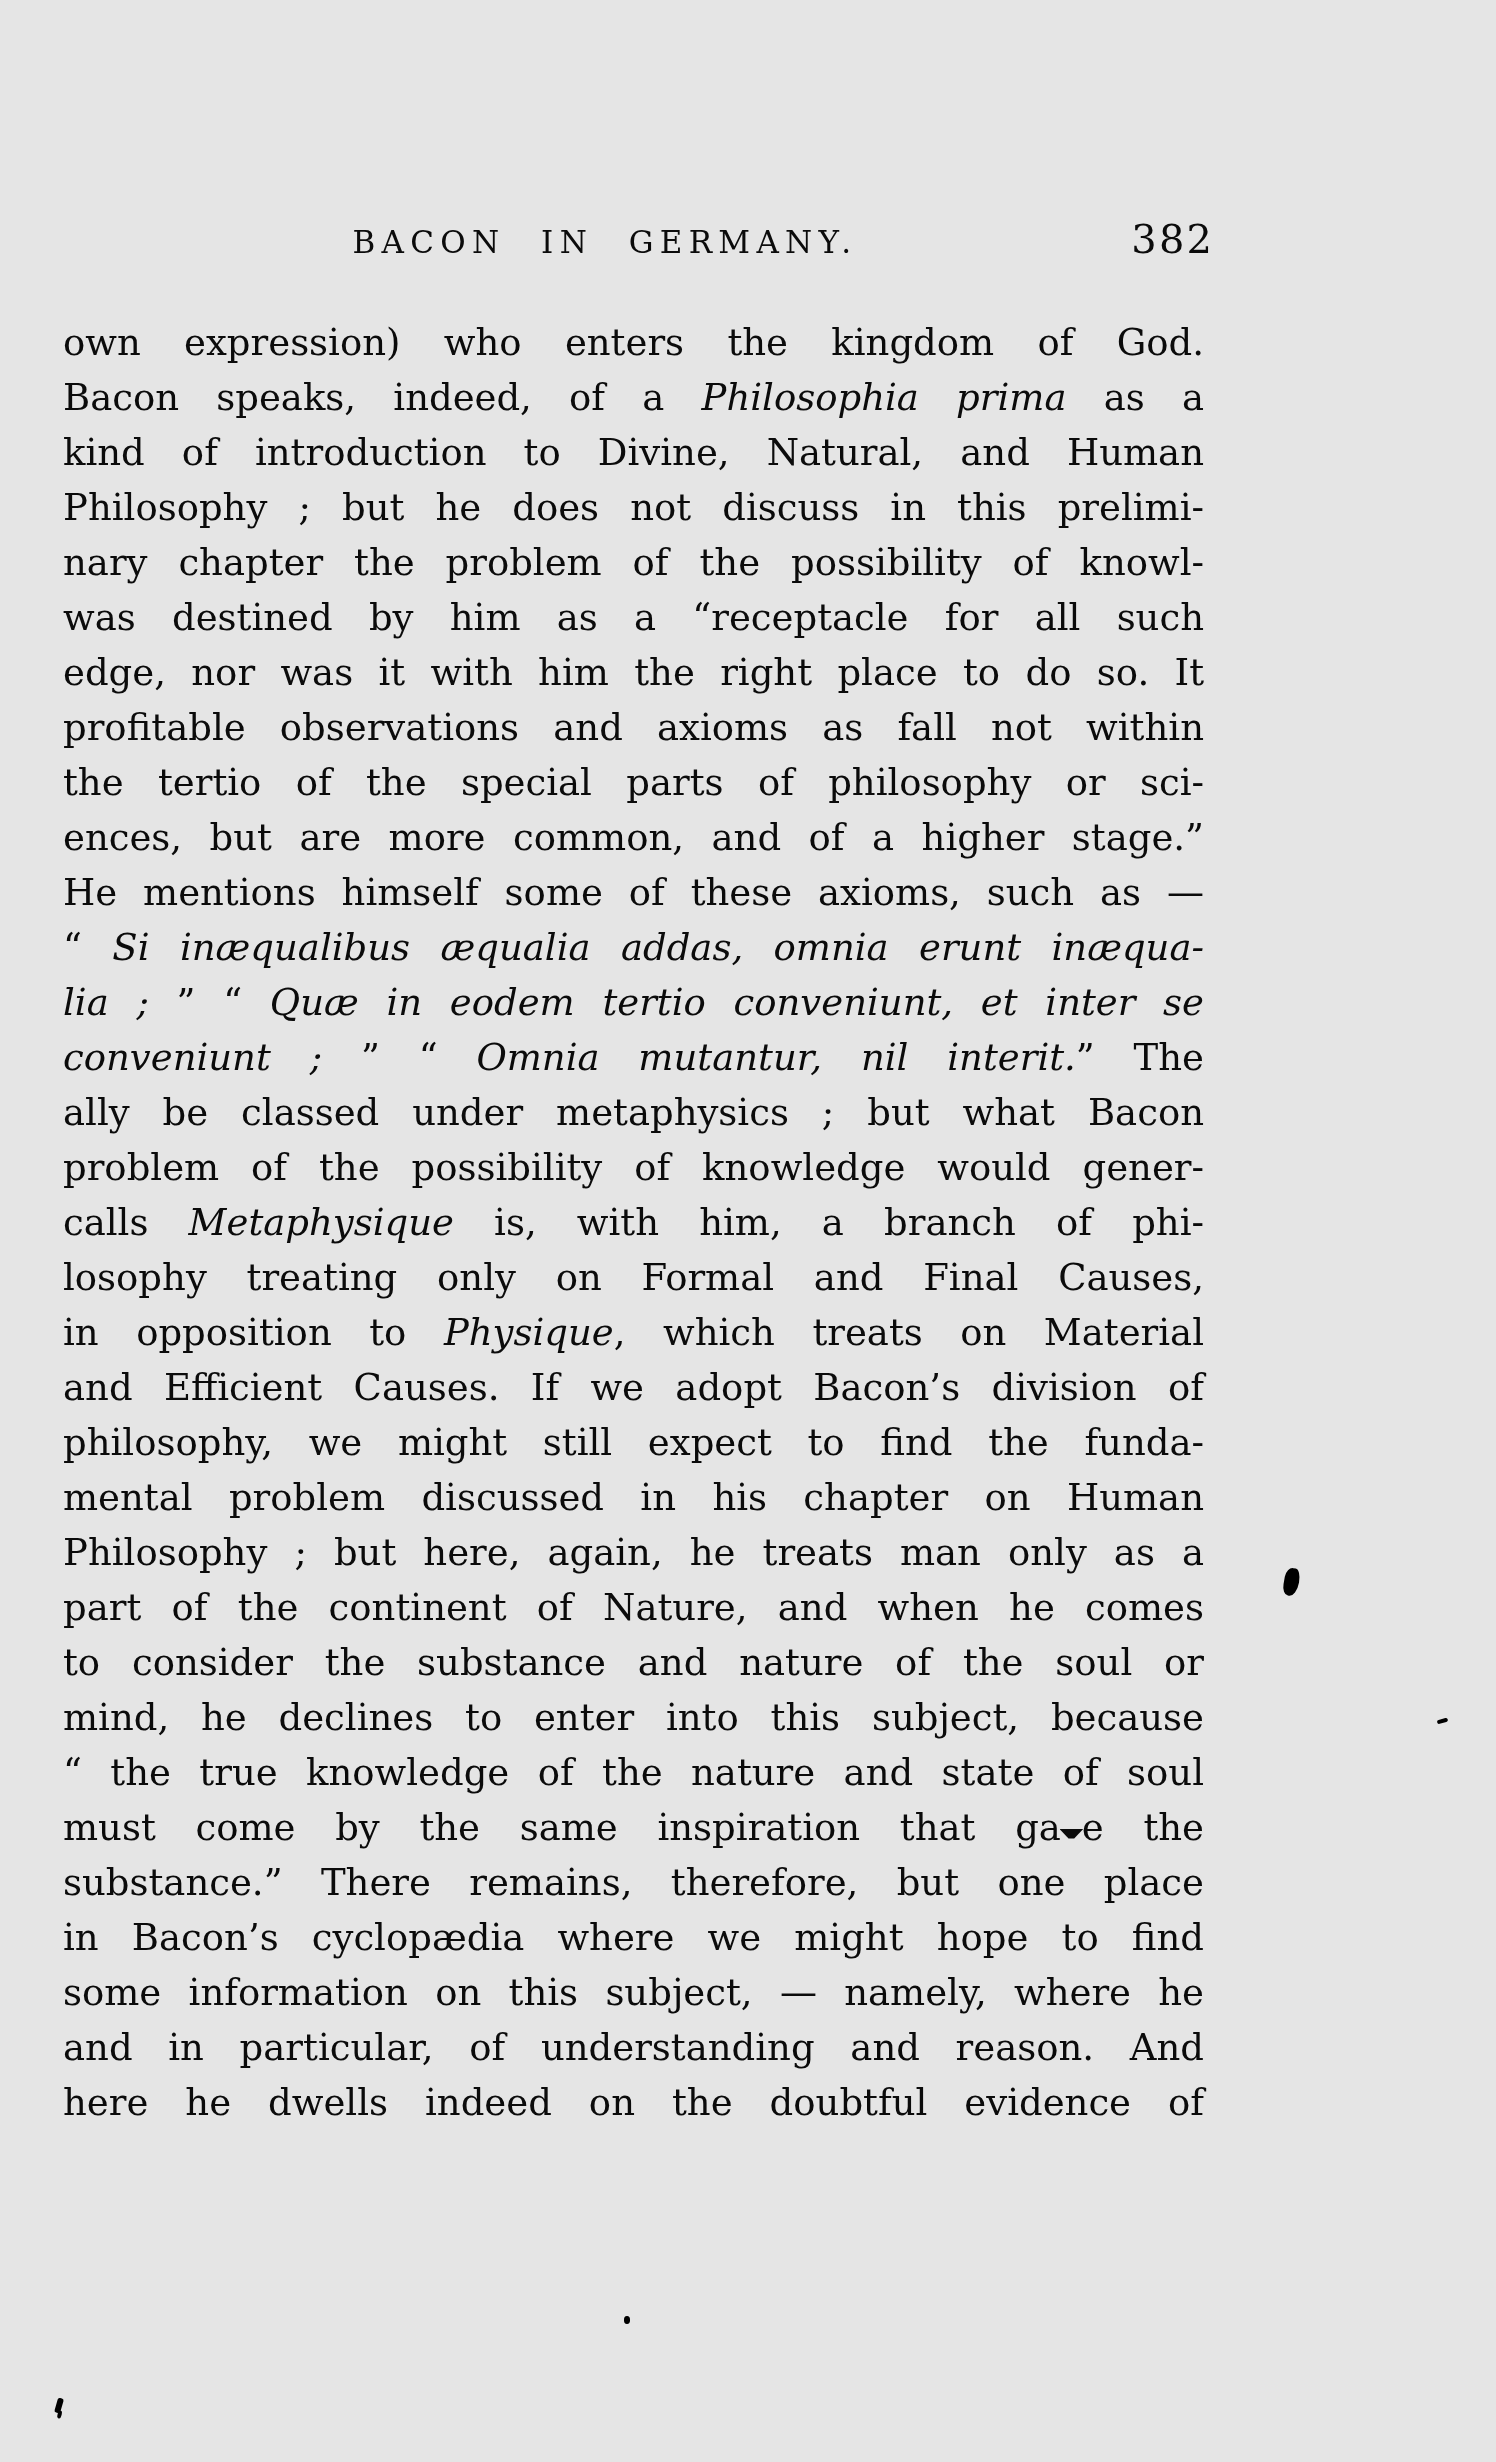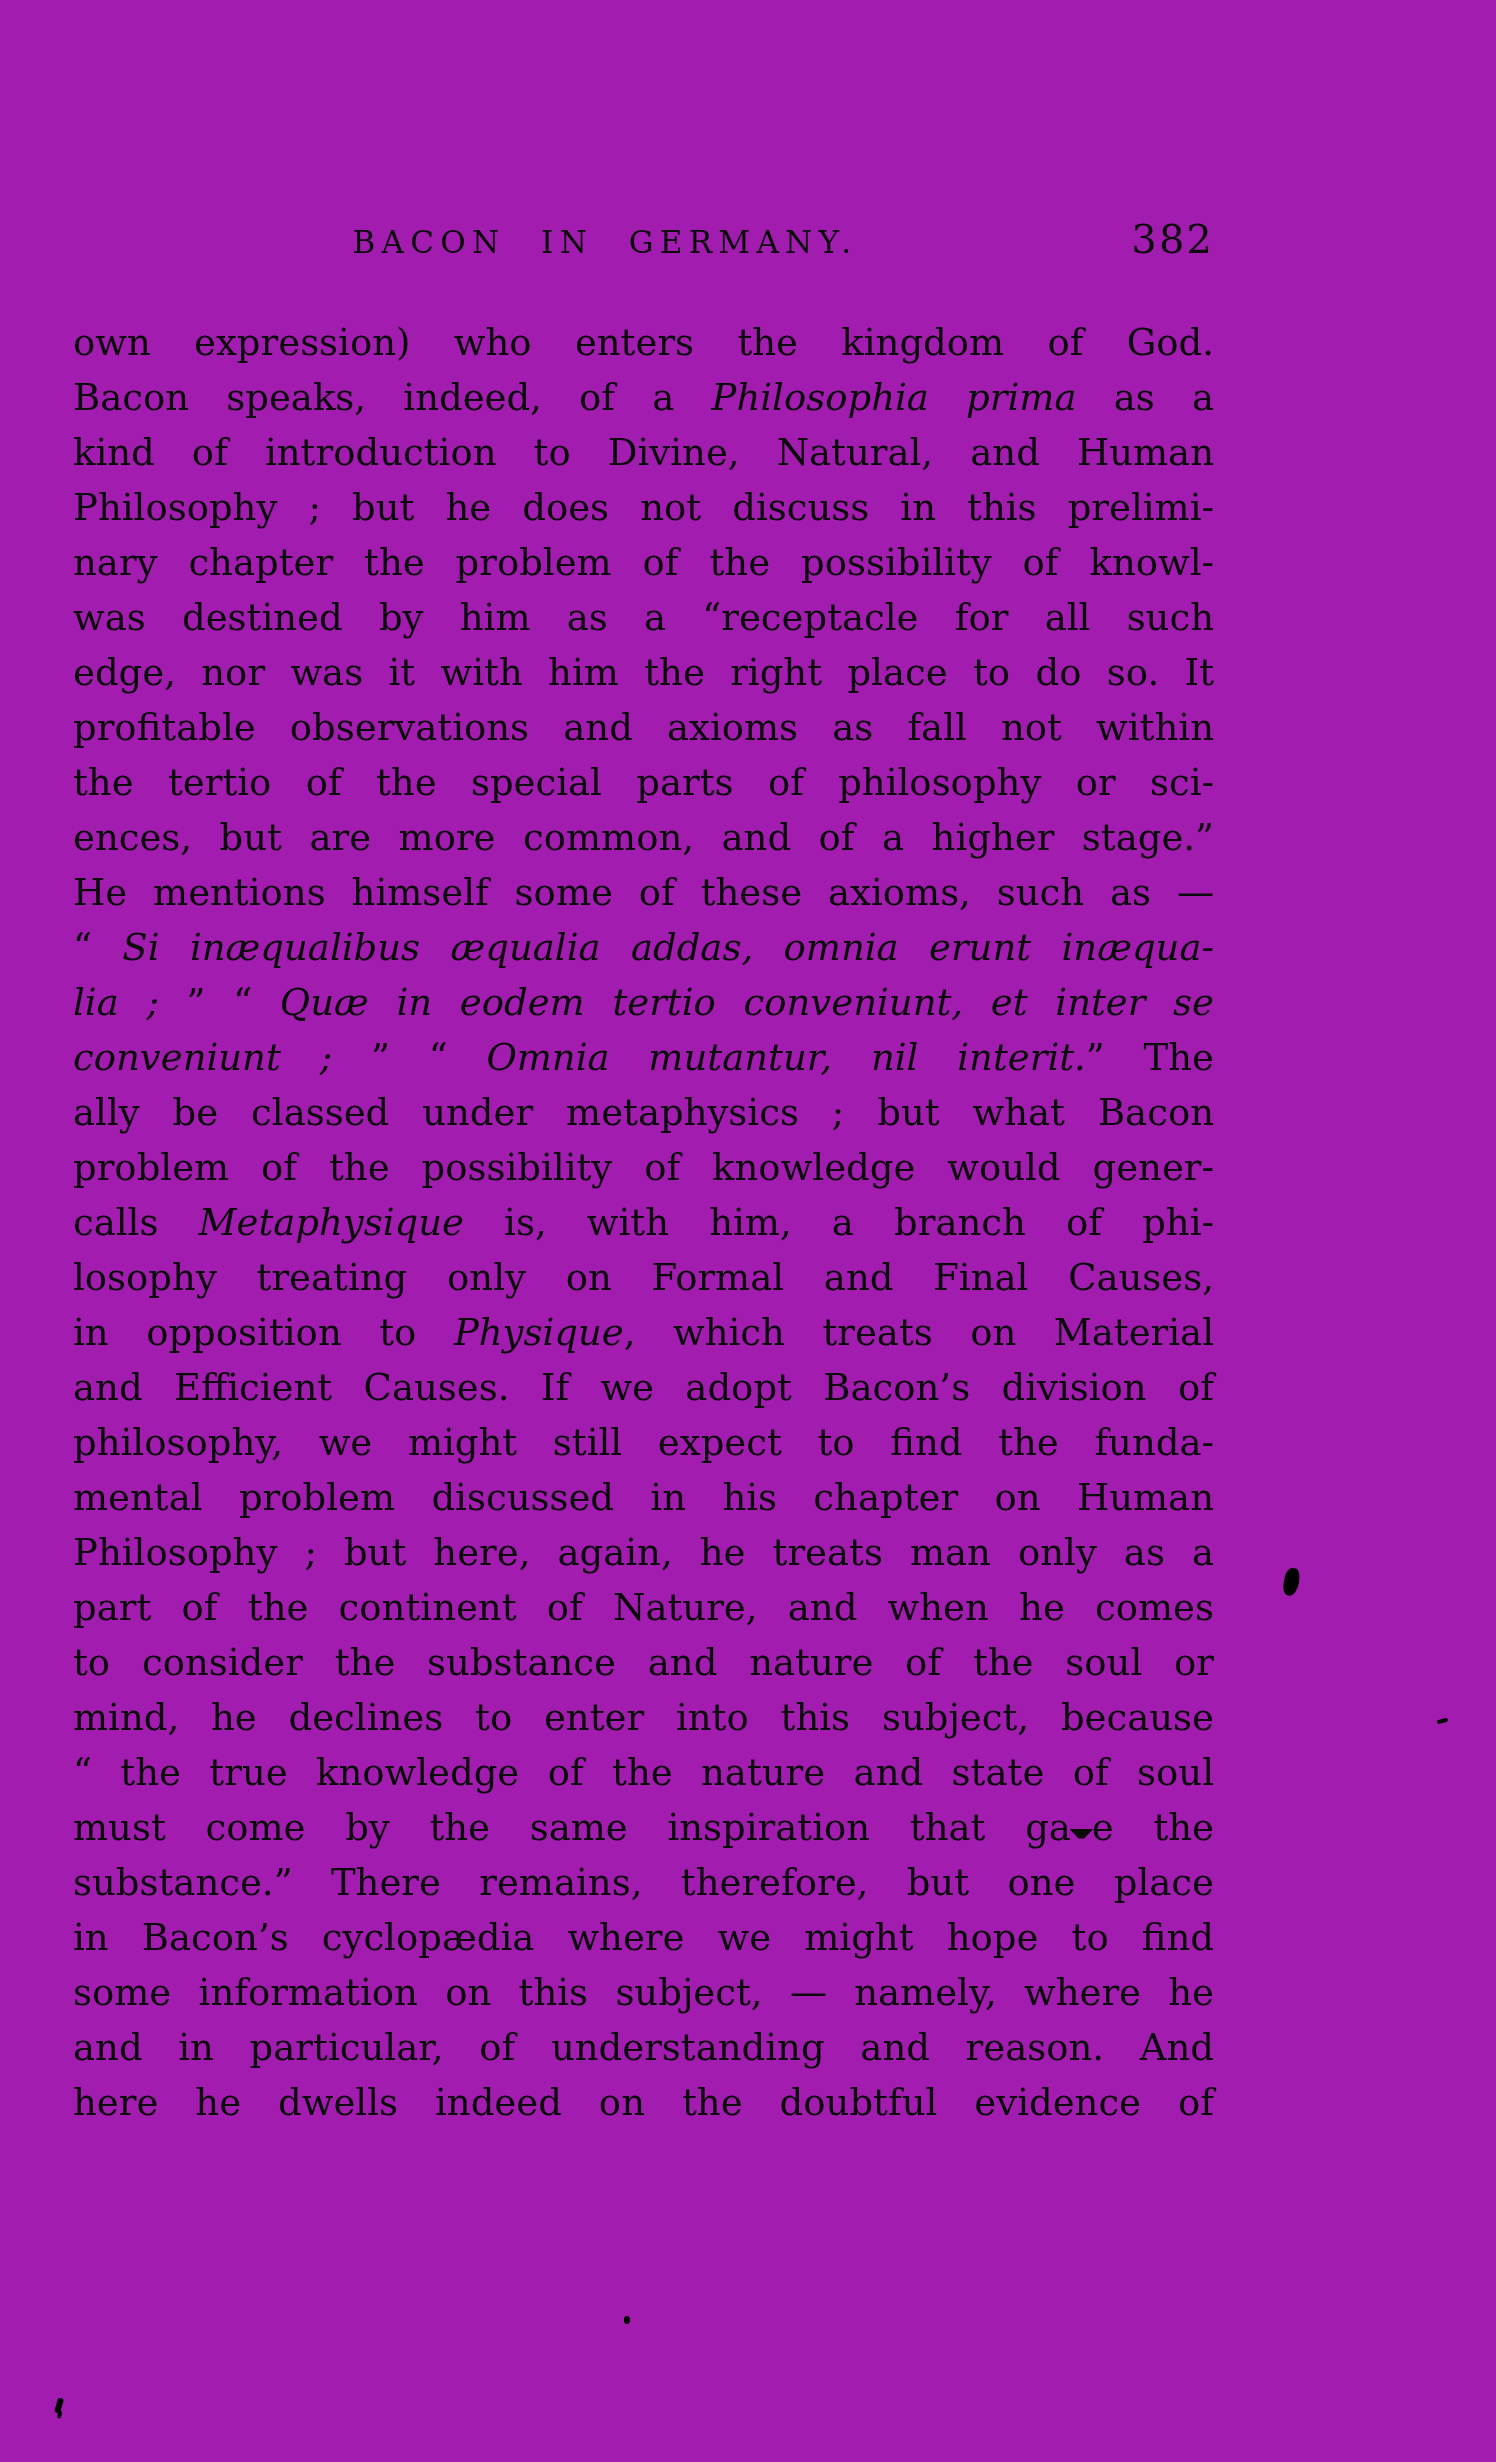--- a/index.html
+++ b/index.html
@@ -4,38 +4,38 @@
 <style>
   html, body { margin: 0; padding: 0; }
   body {
     width: 1496px; height: 2462px;
     background: #ffffff;
     position: relative;
     font-family: "DejaVu Serif", serif;
     color: #0b0b0b;
     overflow: hidden;
   }
-  .sheet { position: absolute; inset: 0; background: #a21caf; padding-left: 32px; }
+  .sheet { position: absolute; inset: 0; background: #e5e5e5; padding-left: 32px; }
 
   
   .header { position: absolute; left: 73px; top: 221px; width: 1141px; height: 43px; }
   .running-title {
     position: absolute; left: 0; right: 77px; top: 0;
     text-align: center;
     font-size: 31px; line-height: 43px;
     letter-spacing: 6.3px; word-spacing: 19.5px;
     white-space: nowrap;
   }
   .page-number {
     position: absolute; right: 0; top: -2.8px;
     font-size: 40px; line-height: 43px; letter-spacing: 2.1px;
   }
 
   
-  .body-text { position: absolute; left: 73px; top: 315px; width: 1141px; }
+  .body-text { position: absolute; left: 63px; top: 315px; width: 1141px; }
   .line {
     height: 55px; line-height: 55px;
     font-size: 37px;
     word-spacing: 2.8px;
     text-align: justify;
     text-align-last: justify;
   }
   .it { font-style: italic; }
 
   

